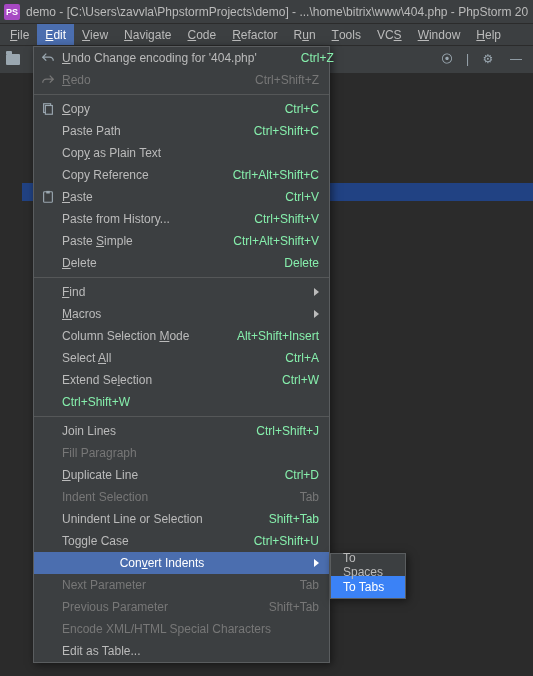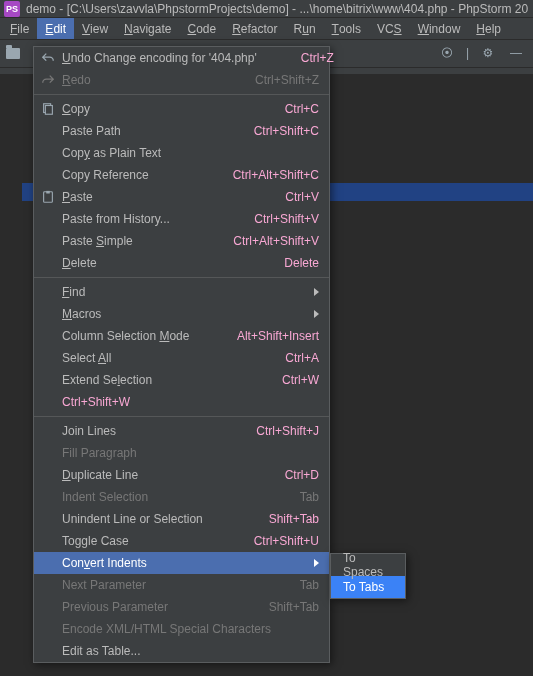--- a/index.html
+++ b/index.html
@@ -1,18 +1,18 @@
 <!DOCTYPE html>
 <html><head>
 <meta charset="utf-8">
 <style>
 * { margin: 0; padding: 0; box-sizing: border-box; font-family: "Segoe UI", Tahoma, sans-serif; font-size: 12px; }
 html, body { width: 533px; height: 676px; overflow: hidden; background: #3c3f41; color: #bbbbbb; }
 
-.titlebar { height: 18px; background: #3c3f41; border-bottom: 1px solid #2b2b2b; display: flex; align-items: center; padding: 0 4px; }
+.titlebar { height: 24px; background: #3c3f41; border-bottom: 1px solid #2b2b2b; display: flex; align-items: center; padding: 0 4px; }
 .titlebar .ps-badge { width: 16px; height: 16px; background: #a648c3; color: #fff; font-size: 9px; font-weight: bold; display: flex; align-items: center; justify-content: center; border-radius: 2px; margin-right: 6px; }
 .titlebar .title { color: #bbbbbb; white-space: nowrap; overflow: hidden; }
 
 .menubar { height: 22px; background: #3c3f41; display: flex; align-items: stretch; padding: 0 2px; border-bottom: 1px solid #2b2b2b; }
 .menubar .mitem { padding: 0 8px; display: flex; align-items: center; color: #bbbbbb; cursor: default; }
 .menubar .mitem.open { background: #4b6eaf; color: #fff; }
 .menubar .mitem .ul { text-decoration: underline; }
 
 .toolbar { height: 28px; background: #3c3f41; border-bottom: 1px solid #2b2b2b; position: relative; }
 .toolbar .left { position: absolute; left: 4px; top: 4px; display: flex; gap: 4px; }
@@ -29,24 +29,24 @@
 .side-tab.structure .sq { background: #c9a94e; }
 
 .editor-sel { position: absolute; left: 22px; right: 0; top: 183px; height: 18px; background: #214283; }
 
 
 .menu { position: absolute; left: 33px; top: 46px; width: 297px; background: #3c3f41; border: 1px solid #5a5d5f; box-shadow: 2px 2px 8px rgba(0,0,0,.5); }
 .menu .row { height: 22px; display: flex; align-items: center; padding: 0 10px 0 28px; position: relative; color: #bbbbbb; cursor: default; gap: 44px; }
 .menu .row.disabled { color: #777777; }
 .menu .row .lbl { flex: 1; white-space: nowrap; }
 .menu .row .lbl .ul { text-decoration: underline; }
-.menu .row .sc { color: #f9a8d4; font-size: 12px; }
+.menu .row .sc { color: #86efac; font-size: 12px; }
 .menu .row.disabled .sc { color: #777777; }
 .menu .row .arrow { width: 0; height: 0; border-top: 4px solid transparent; border-bottom: 4px solid transparent; border-left: 5px solid #bbbbbb; margin-left: 8px; }
-.menu .row.highlight { background: #4b6eaf; color: #ffffff; }
+.menu .row.highlight { background: #4b6eaf; color: #ffffff; text-align: center; }
 .menu .row.highlight .arrow { border-left-color: #fff; }
 .menu .sep { height: 1px; background: #555758; margin: 3px 0; }
 .menu .row .ico { position: absolute; left: 6px; width: 16px; height: 16px; display: flex; align-items: center; justify-content: center; }
 .menu .row .ico svg { width: 14px; height: 14px; }
 
 .submenu { position: absolute; left: 330px; top: 553px; width: 76px; background: #3c3f41; border: 1px solid #5a5d5f; box-shadow: 2px 2px 8px rgba(0,0,0,.5); }
 .submenu .row { height: 22px; display: flex; align-items: center; padding: 0 12px; color: #bbbbbb; cursor: default; }
 .submenu .row.highlight { background: #3b82f6; color: #fff; }
 </style>
 </head>

